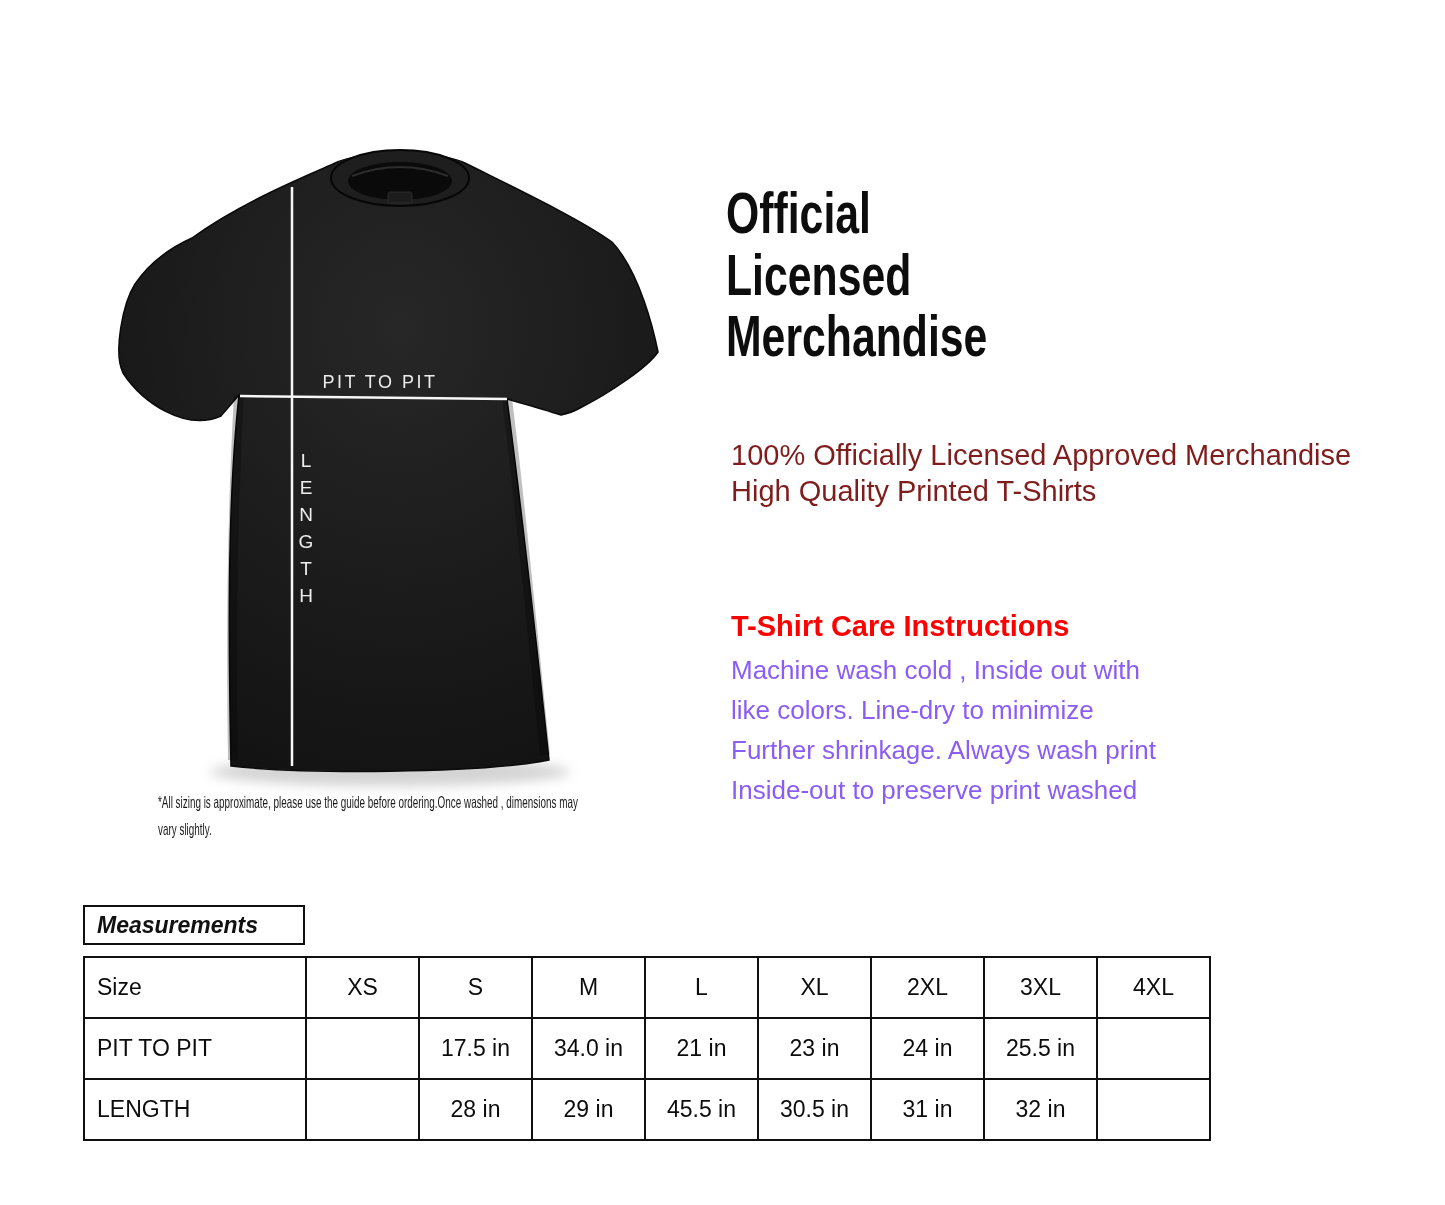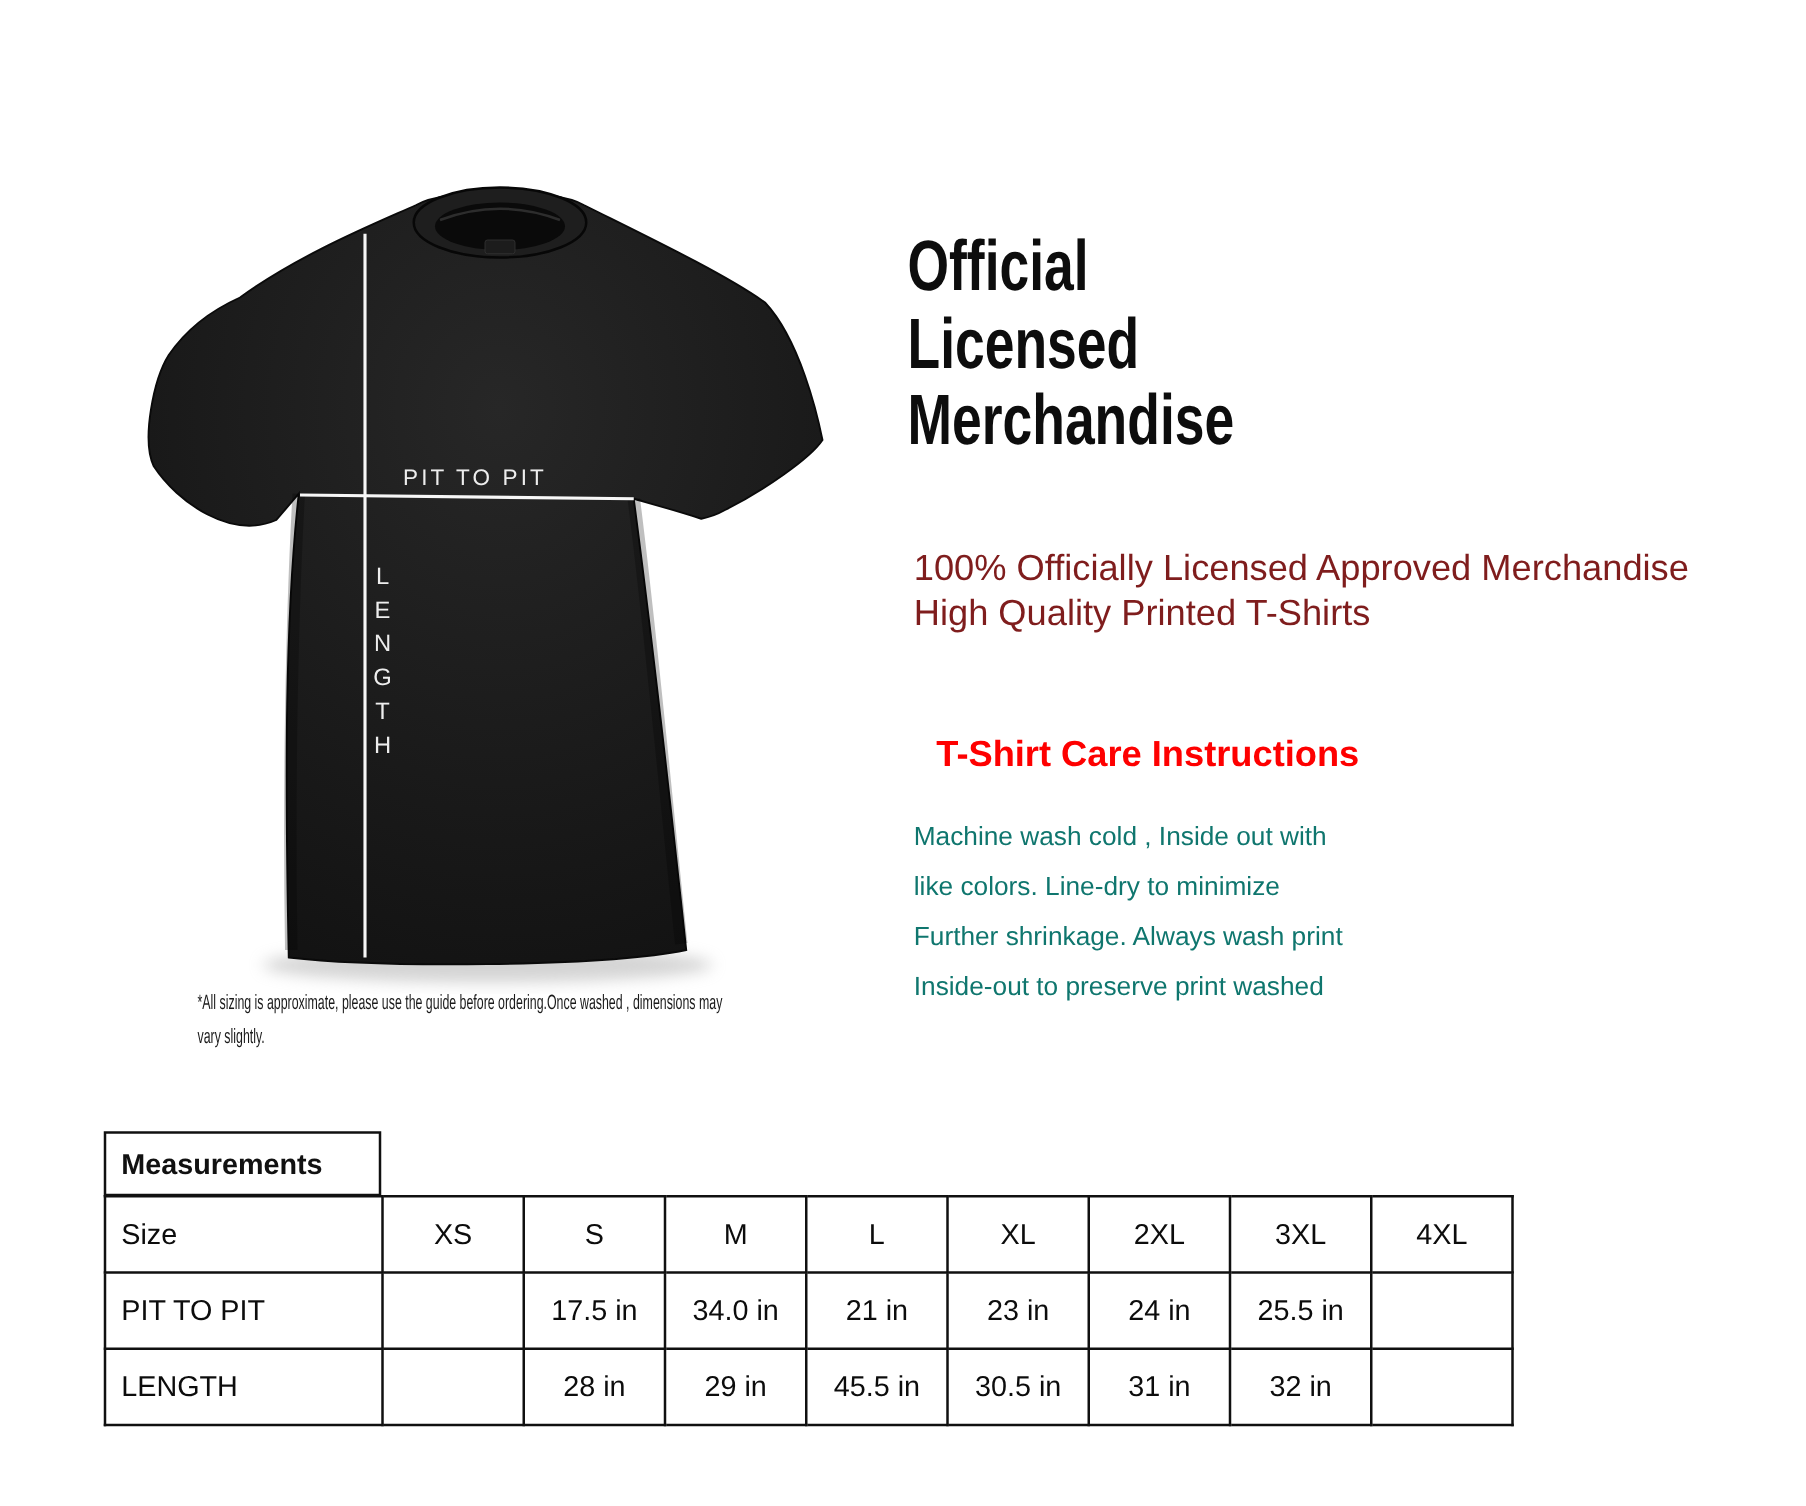--- a/index.html
+++ b/index.html
@@ -14,40 +14,40 @@
     left:726px;top:183px;
     font-size:57px;font-weight:bold;line-height:61.7px;color:#0d0d0d;
     transform:scaleX(0.75);transform-origin:0 0;white-space:nowrap;
     letter-spacing:0px;
   }
   .features{
     left:731px;top:437px;
     font-size:29px;line-height:36px;color:#7f1d1d;white-space:nowrap;
   }
   .care-heading{
-    left:731px;top:588px;
-    font-size:29px;font-weight:bold;white-space:nowrap;margin-left:18px;
+    left:731px;top:610px;
+    font-size:29px;font-weight:bold;white-space:nowrap;
   }
   .care-lines{
     left:731px;top:650px;
-    font-size:21px;line-height:40px;color:#0f766e;white-space:nowrap;
+    font-size:26px;line-height:40px;color:#8b5cf6;white-space:nowrap;
   }
 
   
   .disclaimer{
     left:158px;top:789px;
     font-size:16.5px;line-height:27px;color:#1a1a1a;white-space:nowrap;
     transform:scaleX(0.6);transform-origin:0 0;
   }
 
   
   .meas-box{
-    left:83px;top:905px;width:222px;height:52px;box-sizing:border-box;
+    left:83px;top:905px;width:222px;height:40px;box-sizing:border-box;
     border:2px solid #101010;display:flex;align-items:center;
-    padding-left:12px;font-size:23px;font-weight:bold;background:#fff;
+    padding-left:12px;font-size:23px;font-weight:bold;background:#fff;font-style:italic;
   }
   table.size-table{
     position:absolute;left:83px;top:956px;border-collapse:collapse;background:#fff;
     font-size:23px;color:#0c0c0c;table-layout:fixed;
   }
   table.size-table td{
     border:2px solid #101010;height:53px;box-sizing:border-box;
     text-align:center;vertical-align:middle;padding:16px;
   }
   table.size-table td.lbl{

